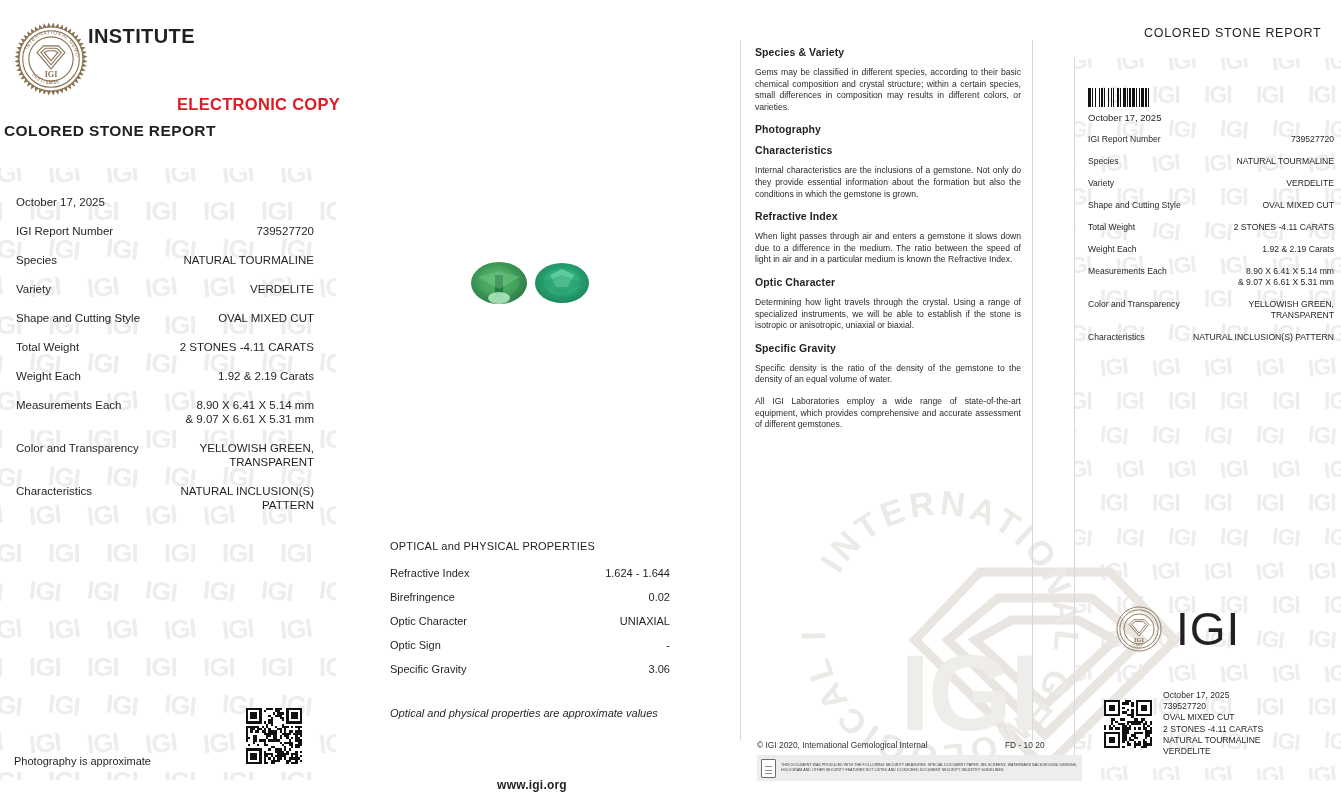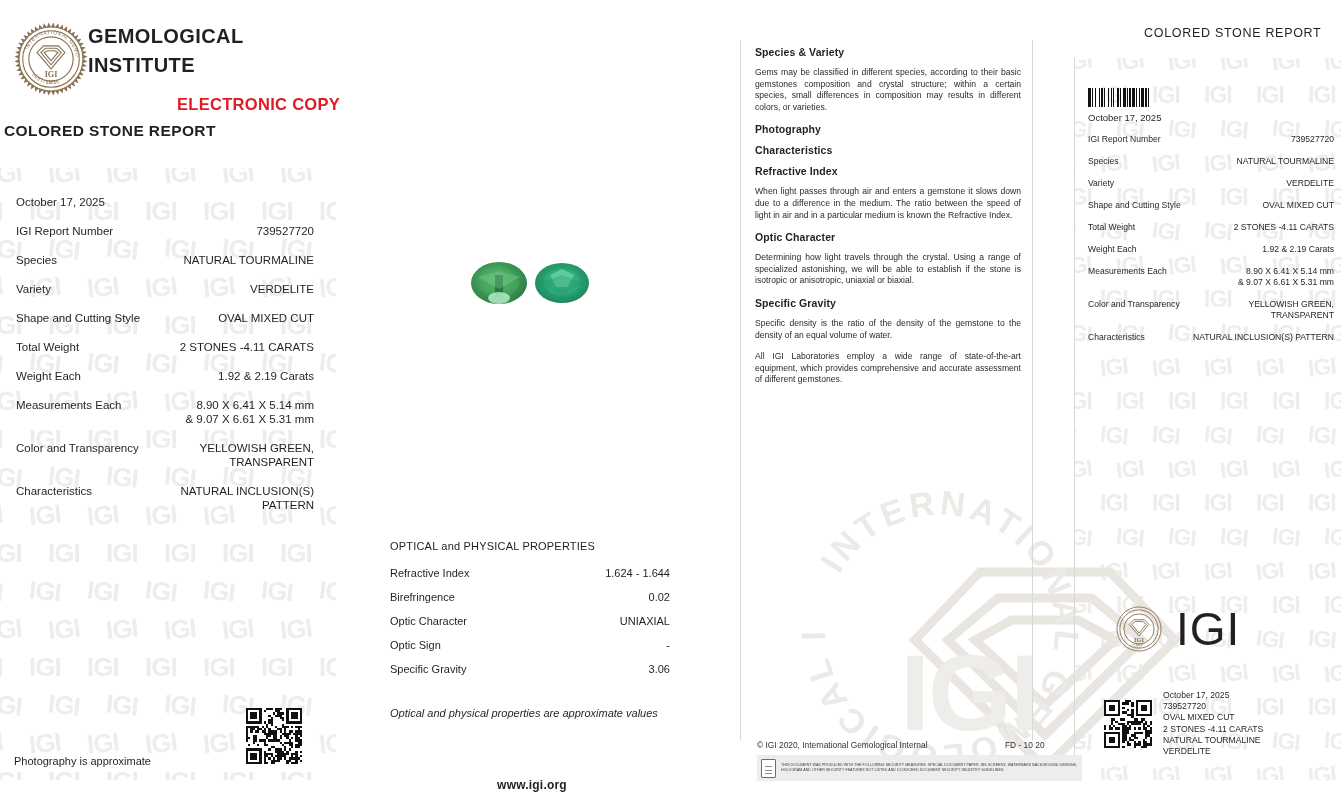--- a/index.html
+++ b/index.html
@@ -466,21 +466,20 @@
     </defs>
     <text font-family="Liberation Sans, sans-serif" font-size="6.2" fill="#8b7355" letter-spacing="0.7">
       <textPath href="#sealtop" startOffset="12%">INTERNATIONAL GEMOLOGICAL</textPath>
     </text>
     <text font-family="Liberation Sans, sans-serif" font-size="6.2" fill="#8b7355" letter-spacing="0.7">
       <textPath href="#sealbot" startOffset="22%">INSTITUTE</textPath>
     </text>
   </svg>
 
   <div class="brand">
-    <div>GEMOLOGICAL</div>
     <div>INSTITUTE</div>
   </div>
 
   <div class="electronic-copy">ELECTRONIC COPY</div>
 
   <div class="csr-title-left">COLORED STONE REPORT</div>
 
   <div class="csr-title-right">COLORED STONE REPORT</div>
 
   <div class="spec-left">
@@ -586,35 +585,36 @@
   <div class="approx-note">Optical and physical properties are approximate values</div>
 
   <div class="rule-v" style="left:740px; top:40px; height:700px;"></div>
   <div class="rule-v" style="left:1032px; top:40px; height:700px;"></div>
   <div class="rule-v" style="left:1074px; top:58px; height:722px;"></div>
 
   <div class="edu">
     <div id="edu-blocks">
         <div class="blk">
           <h3>Species &amp; Variety</h3>
-          <p>Gems may be classified in different species, according to their basic gemstones composition and crystal structure; within a certain species, small differences in composition may results in different colors, or varieties.</p>
+          <p>Gems may be classified in different species, according to their basic chemical composition and crystal structure; within a certain species, small differences in composition may results in different colors, or varieties.</p>
         </div>
         <div class="blk">
           <h3>Photography</h3>
         </div>
         <div class="blk">
           <h3>Characteristics</h3>
+          <p>Internal characteristics are the inclusions of a gemstone. Not only do they provide essential information  about the formation but also the conditions in which the gemstone is grown.</p>
         </div>
         <div class="blk">
           <h3>Refractive Index</h3>
           <p>When light passes through air and enters a gemstone it slows down due to a difference in the medium. The ratio between the speed of light in air and in a particular medium is known the Refractive Index.</p>
         </div>
         <div class="blk">
           <h3>Optic Character</h3>
-          <p>Determining how light travels through the crystal. Using a range of specialized astonishing, we will be able to establish if the stone is isotropic or anisotropic, uniaxial or biaxial.</p>
+          <p>Determining how light travels through the crystal. Using a range of specialized instruments, we will be able to establish if the stone is isotropic or anisotropic, uniaxial or biaxial.</p>
         </div>
         <div class="blk">
           <h3>Specific Gravity</h3>
           <p>Specific density is the ratio of the density of the gemstone to the density of an equal volume of water.</p>
           <p>All IGI Laboratories employ a wide range of state-of-the-art equipment, which provides comprehensive and accurate assessment of different gemstones.</p>
         </div>
       </div>
   </div>
 
   <div class="barcode">

